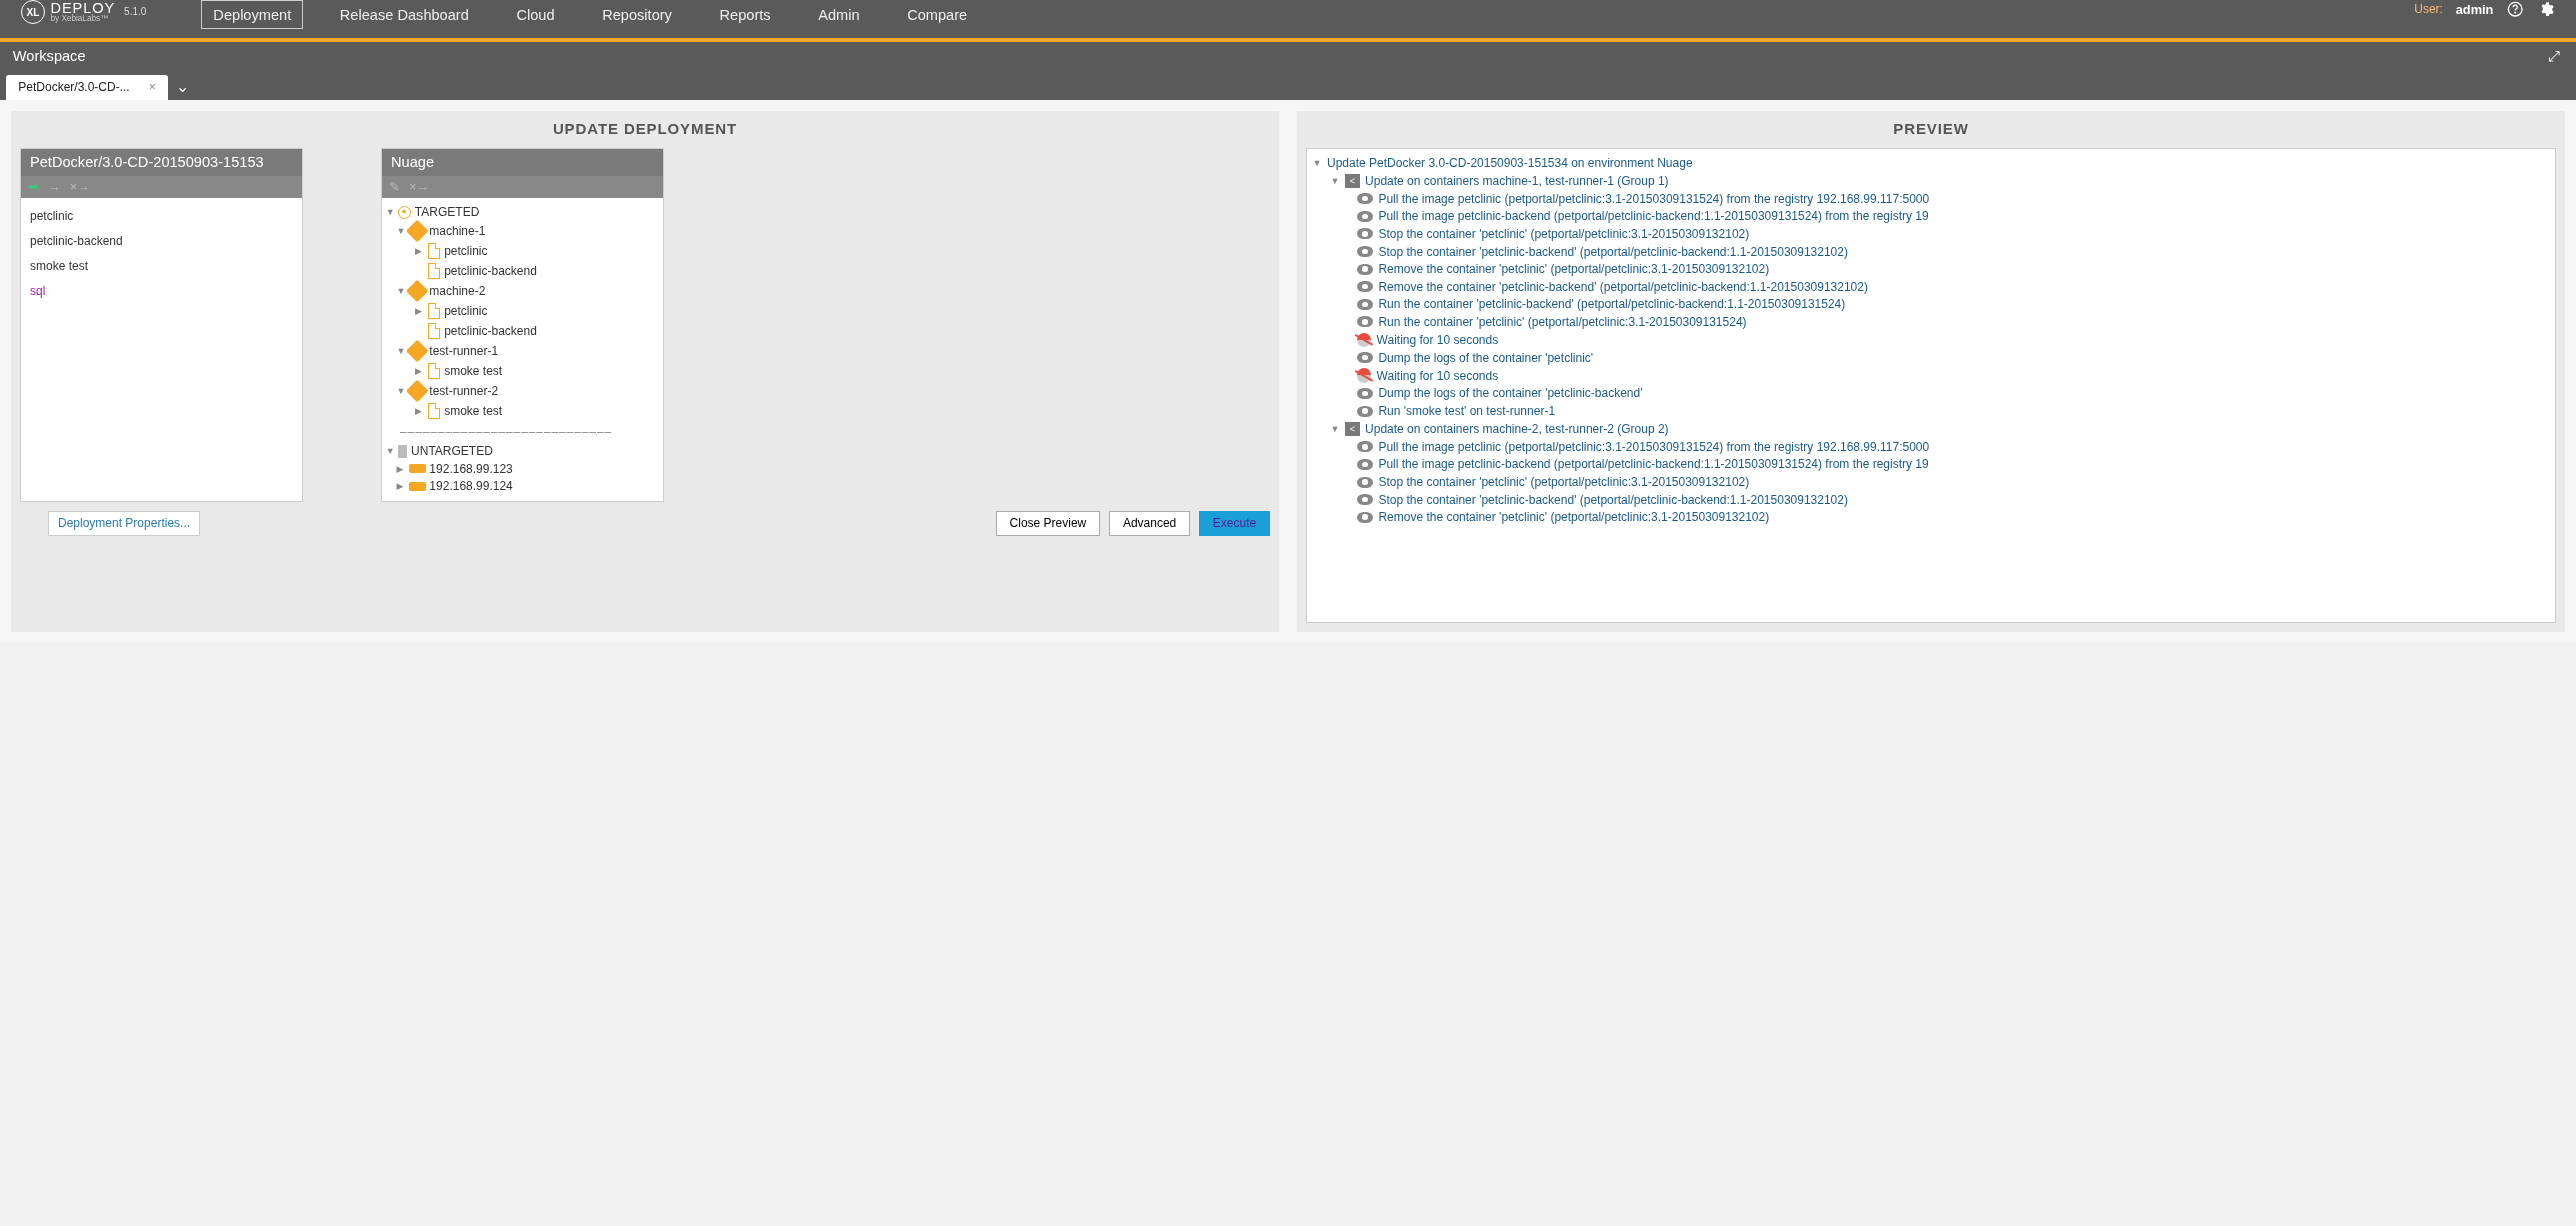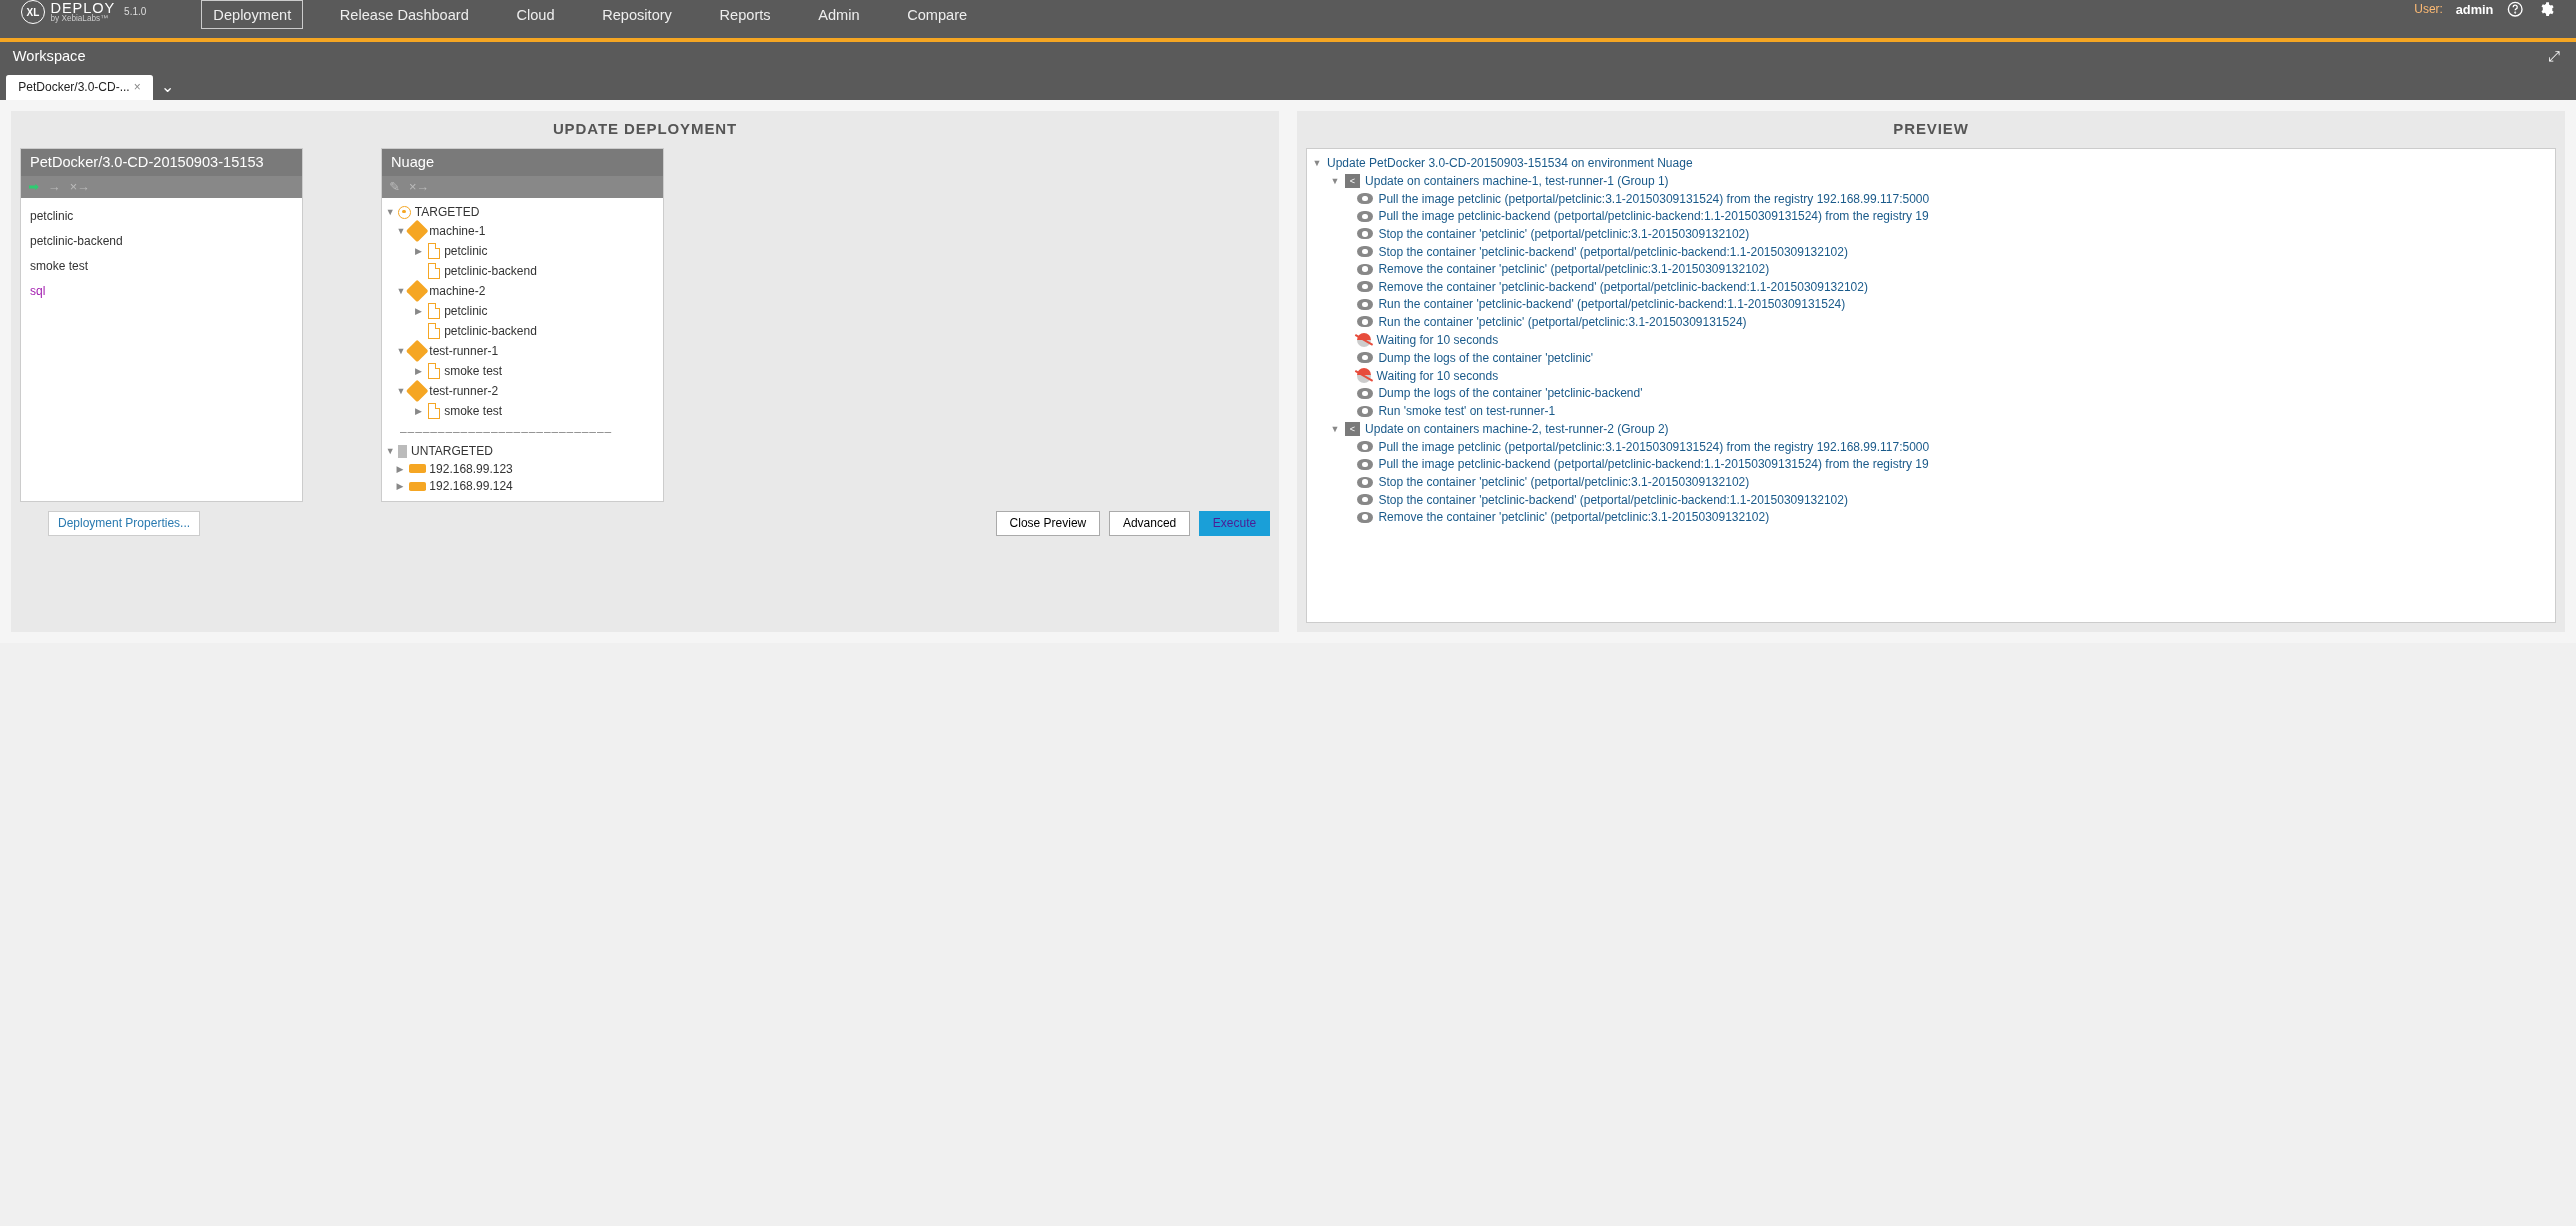--- a/index.html
+++ b/index.html
@@ -14,21 +14,21 @@
   .nav { display:flex; margin-left:55px; gap:25.6px; align-items:center;}
   .nav-item { color:#eee; font-size:14.6px; cursor:pointer; padding:5.5px 11px;}
   .nav-item.active { border:0.9px solid #ccc; }
   .user-area { margin-left:auto; display:flex; align-items:center; gap:12.8px; font-size:12.8px;}
   .user-area .label{ font-size:12px; color:#fdba74;}
   .user-area .name{ font-weight:bold;}
   .icon-btn { width:18px; height:18px; display:inline-flex; align-items:center; justify-content:center; color:#fff; cursor:pointer;}
   .orange-bar { height:3.7px; background:#f5a623; }
   .workspace-bar { background:#5a5a5a; color:#fff; padding:5.5px 12.8px; font-size:14.6px; display:flex; justify-content:space-between; align-items:center;}
   .tabs-row { background:#5a5a5a; display:flex; align-items:flex-end; padding-left:5.5px; height:29px;}
-  .tab { background:#fff; color:#222; padding:5.5px 12.8px; border-radius:2.7px 2.7px 0 0; font-size:12px; display:flex; align-items:center; gap:4px; cursor:pointer;}
+  .tab { background:#fff; color:#222; padding:5.5px 12.8px; border-radius:2.7px 2.7px 0 0; font-size:12px; display:flex; align-items:center; gap:19px; cursor:pointer;}
   .tab-close{ color:#888; cursor:pointer;}
   .tabs-row .chevron{ color:#fff; margin-left:7.3px; margin-bottom:3.7px; cursor:pointer; font-size:16.4px;}
   .main { display:flex; gap:18px; padding:11px; background:#f5f5f5;}
   .panel-col { flex:1; background:#e9e9e9; padding:9px; display:flex; flex-direction:column;}
   .panel-title { text-align:center; font-weight:bold; color:#555; letter-spacing:0.9px; font-size:15px; margin-bottom:11px;}
   .two-cards { display:flex; gap:78px; }
   .card { width:283px; border:0.9px solid #ccc; background:#fff; }
   .card-header { background:#7a7a7a; color:#fff; padding:5.5px 9px; font-size:14.6px; white-space:nowrap; overflow:hidden;}
   .card-toolbar { background:#888; padding:3.7px 7.3px; display:flex; gap:9px; align-items:center;}
   .arrow-ico { font-size:12.8px; color:#bbb;}

